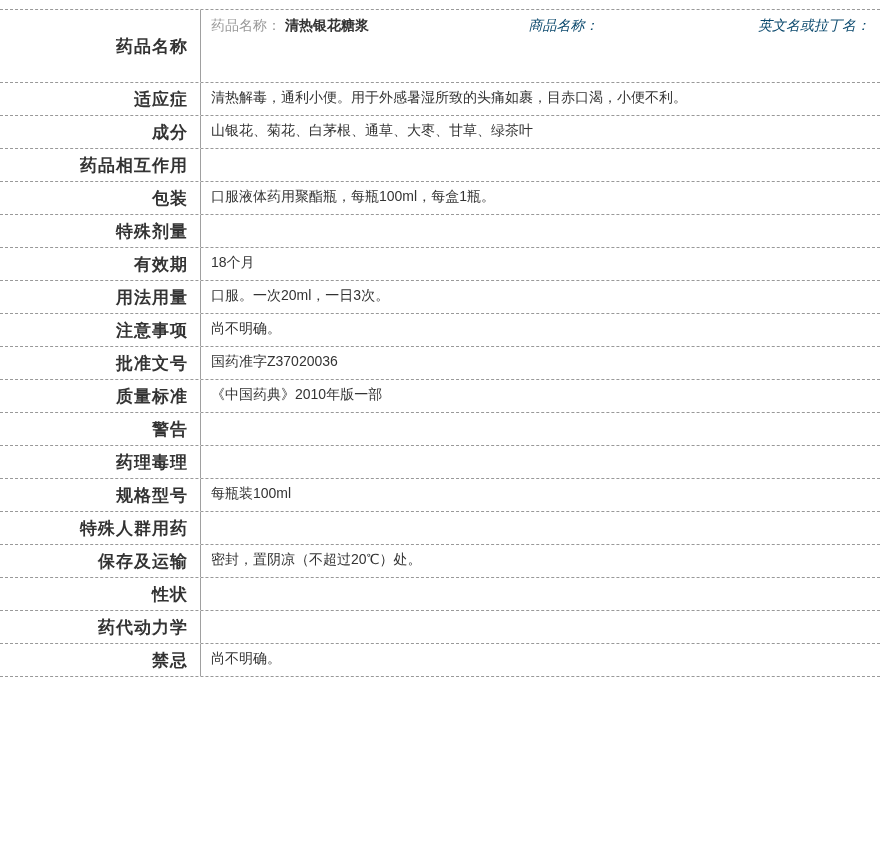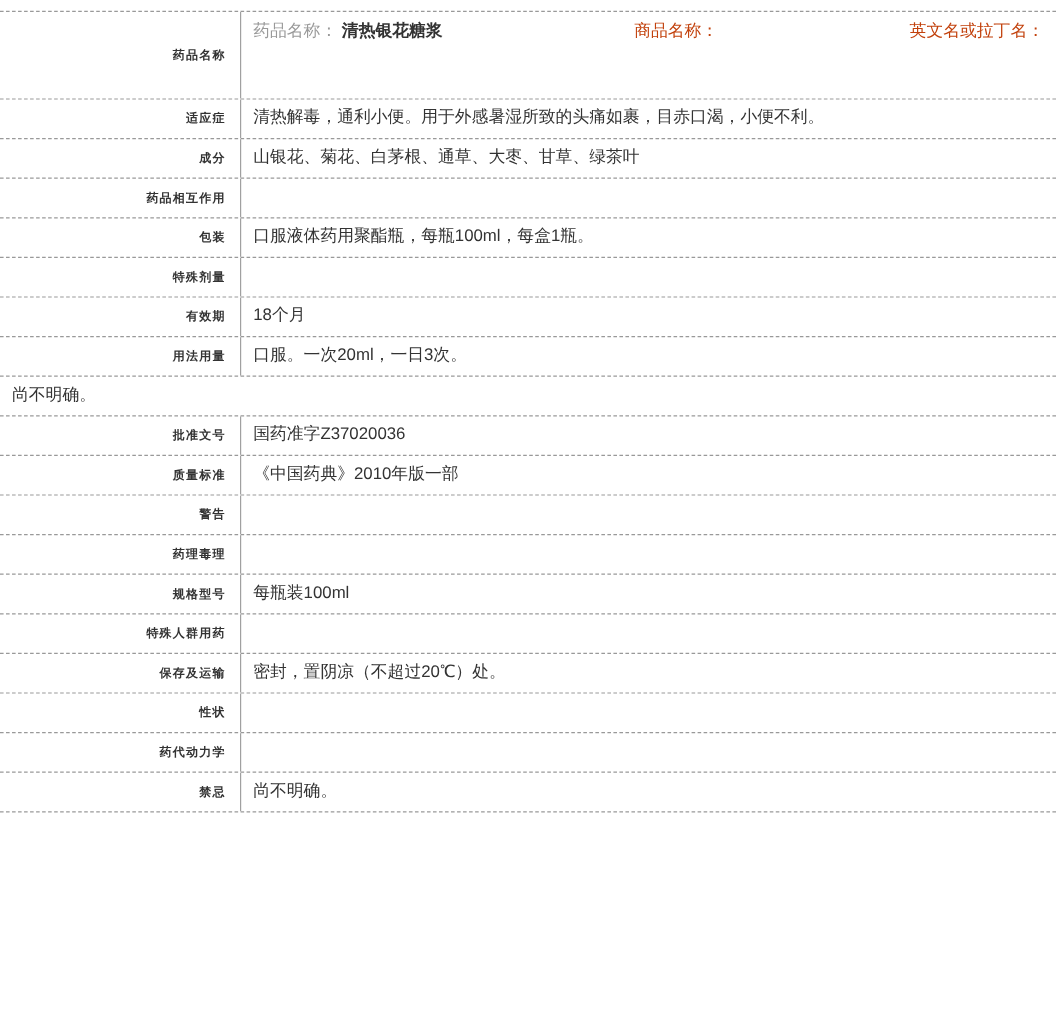--- a/index.html
+++ b/index.html
@@ -25,36 +25,36 @@
   .row.name-row { min-height: 73px; }
   .label-cell {
     width: 201px;
     flex: 0 0 201px;
     border-right: 1px solid #a0a0a0;
     display: flex;
     align-items: center;
     justify-content: flex-end;
     padding-right: 12px;
     font-weight: bold;
-    font-size: 10px;
+    font-size: 17px;
     color: #333;
     letter-spacing: 1px;
   }
   .value-cell {
     flex: 1 1 auto;
     display: flex;
     justify-content: space-between;
     padding: 4px 10px 4px 10px;
     font-size: 14px;
     color: #333;
     line-height: 1.45;
   }
   .name-line { line-height: 22px; font-size: 14px; }
   .gray-prefix { color: #999; }
-  .gray-prefix.lighter { color: #c2410c; }
+  .gray-prefix.lighter { color: #0c4a6e; font-style: italic; }
   .name-value { font-weight: bold; color: #333; }
 </style>
 </head>
 <body>
 
 <div class="page">
   <div class="drug-table">
 
     <div class="row name-row">
       <div class="label-cell">药品名称</div>
@@ -94,20 +94,21 @@
       <div class="label-cell">有效期</div>
       <div class="value-cell">18个月</div>
     </div>
 
     <div class="row">
       <div class="label-cell">用法用量</div>
       <div class="value-cell">口服。一次20ml，一日3次。</div>
     </div>
 
     <div class="row">
+      <div class="label-cell">注意事项</div>
       <div class="value-cell">尚不明确。</div>
     </div>
 
     <div class="row">
       <div class="label-cell">批准文号</div>
       <div class="value-cell">国药准字Z37020036</div>
     </div>
 
     <div class="row">
       <div class="label-cell">质量标准</div>

